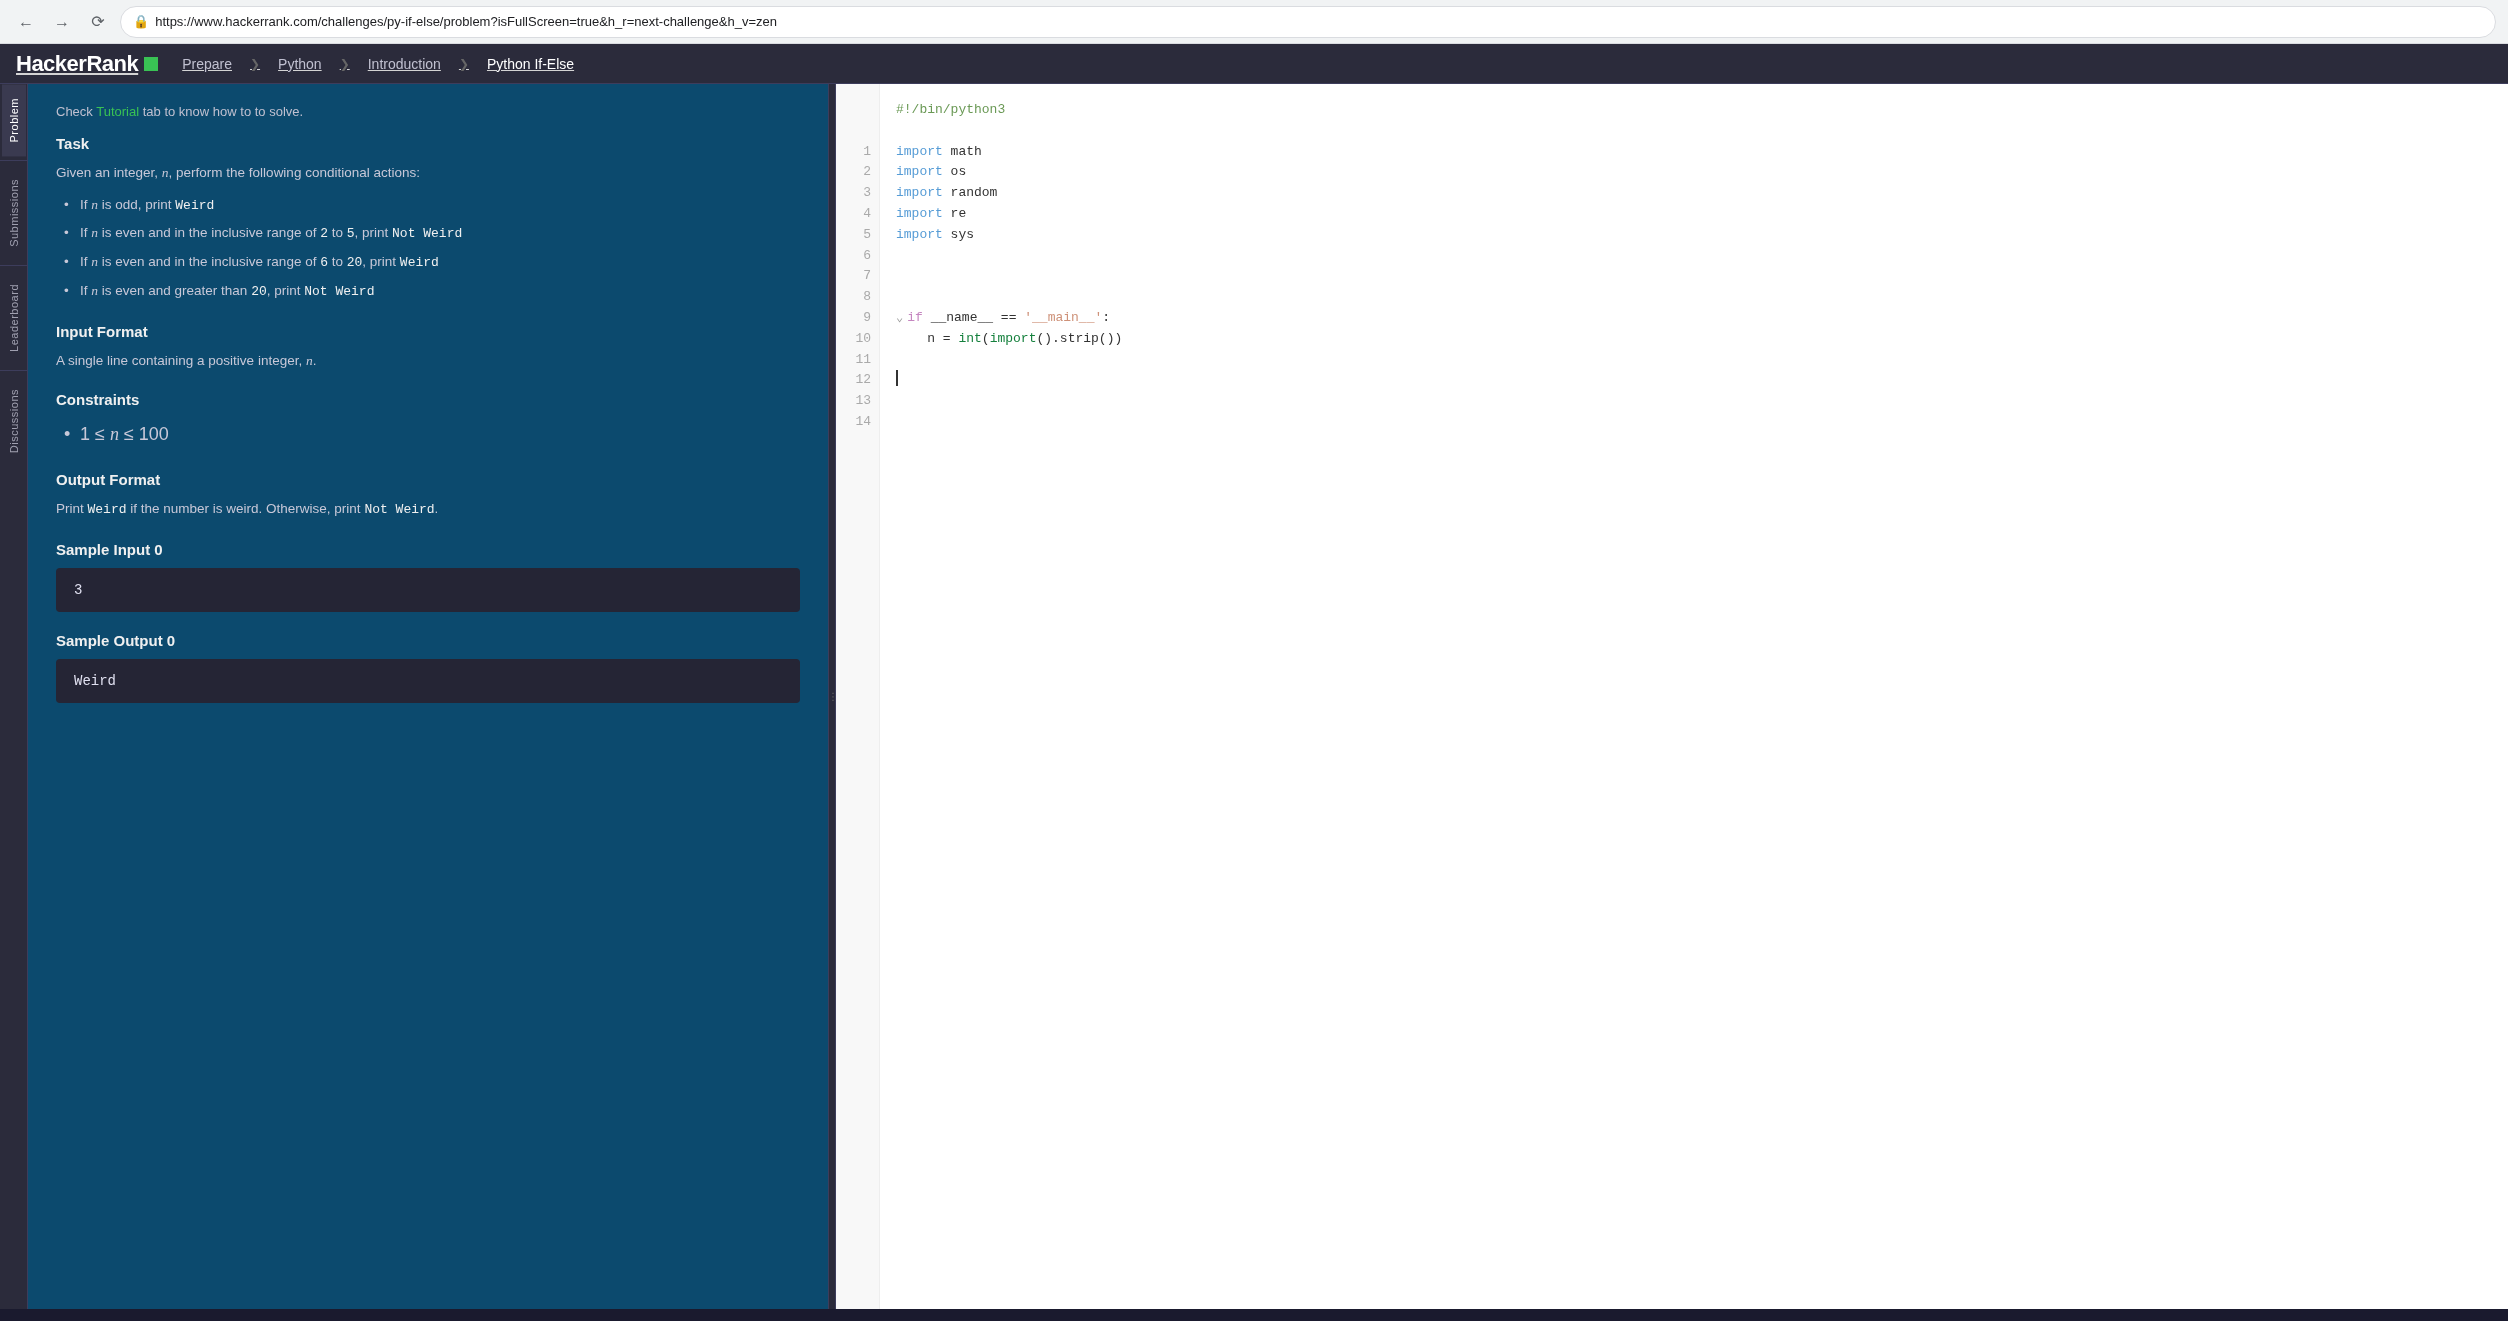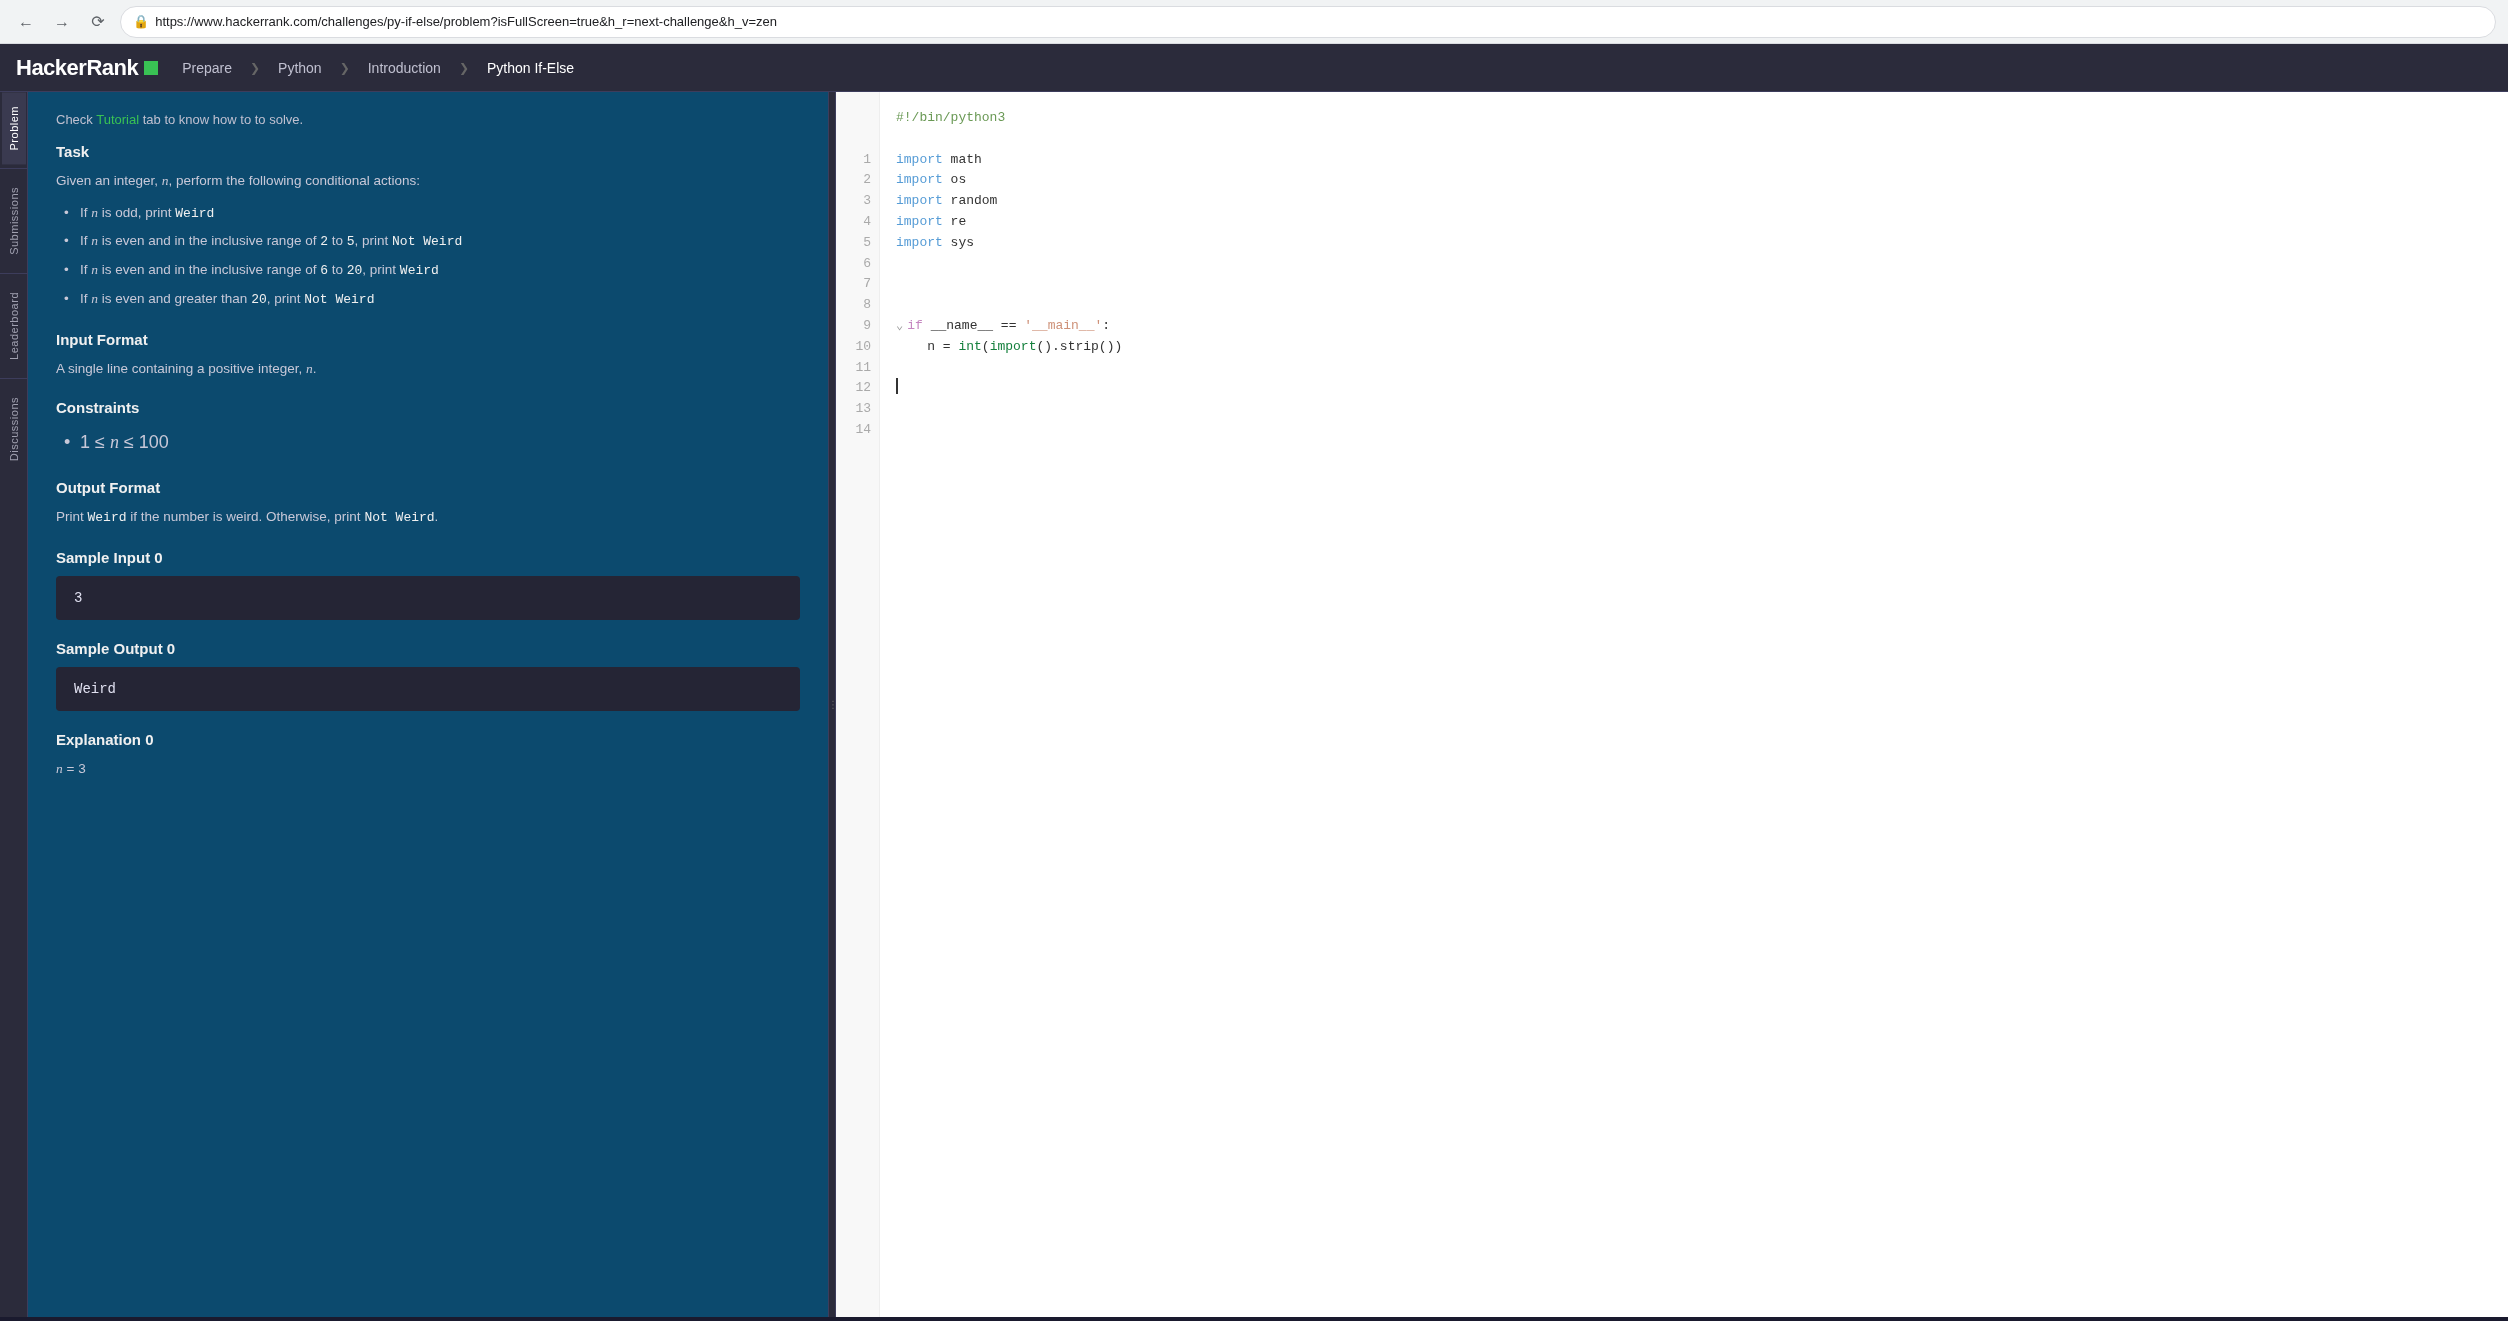--- a/index.html
+++ b/index.html
@@ -36,25 +36,26 @@
       padding: 0 12px;
       gap: 6px;
       color: #202124;
       font-size: 13px;
     }
     .lock-icon { color: #5f6368; font-size: 13px; }
 
     
     .app-header {
       background: #2b2b3b;
-      height: 48px;
+      height: 40px;
       display: flex;
       align-items: center;
       padding: 0 16px;
       border-bottom: 1px solid #3d3d5c;
+      text-decoration: underline;
     }
     .logo {
       display: flex;
       align-items: center;
       gap: 4px;
       margin-right: 24px;
     }
     .logo-text {
       font-size: 22px;
       font-weight: 700;
@@ -380,26 +381,20 @@
       </div>
     </div>
 
     <div class="section-gap">
       <p class="section-title">Sample Output 0</p>
       <div class="sample-box">
         <span>Weird</span>
       </div>
     </div>
 
-    <div class="section-gap">
-      <p class="section-title">Explanation 0</p>
-      <p class="task-desc">
-        <span class="italic-n">n</span> = 3
-      </p>
-    </div>
   </div>
 
   <div class="drag-handle">
     <span class="drag-dots">⋮</span>
   </div>
 
   <div class="editor-panel">
     <div class="editor-content">
       <div class="line-numbers">
         <div>&nbsp;</div>

